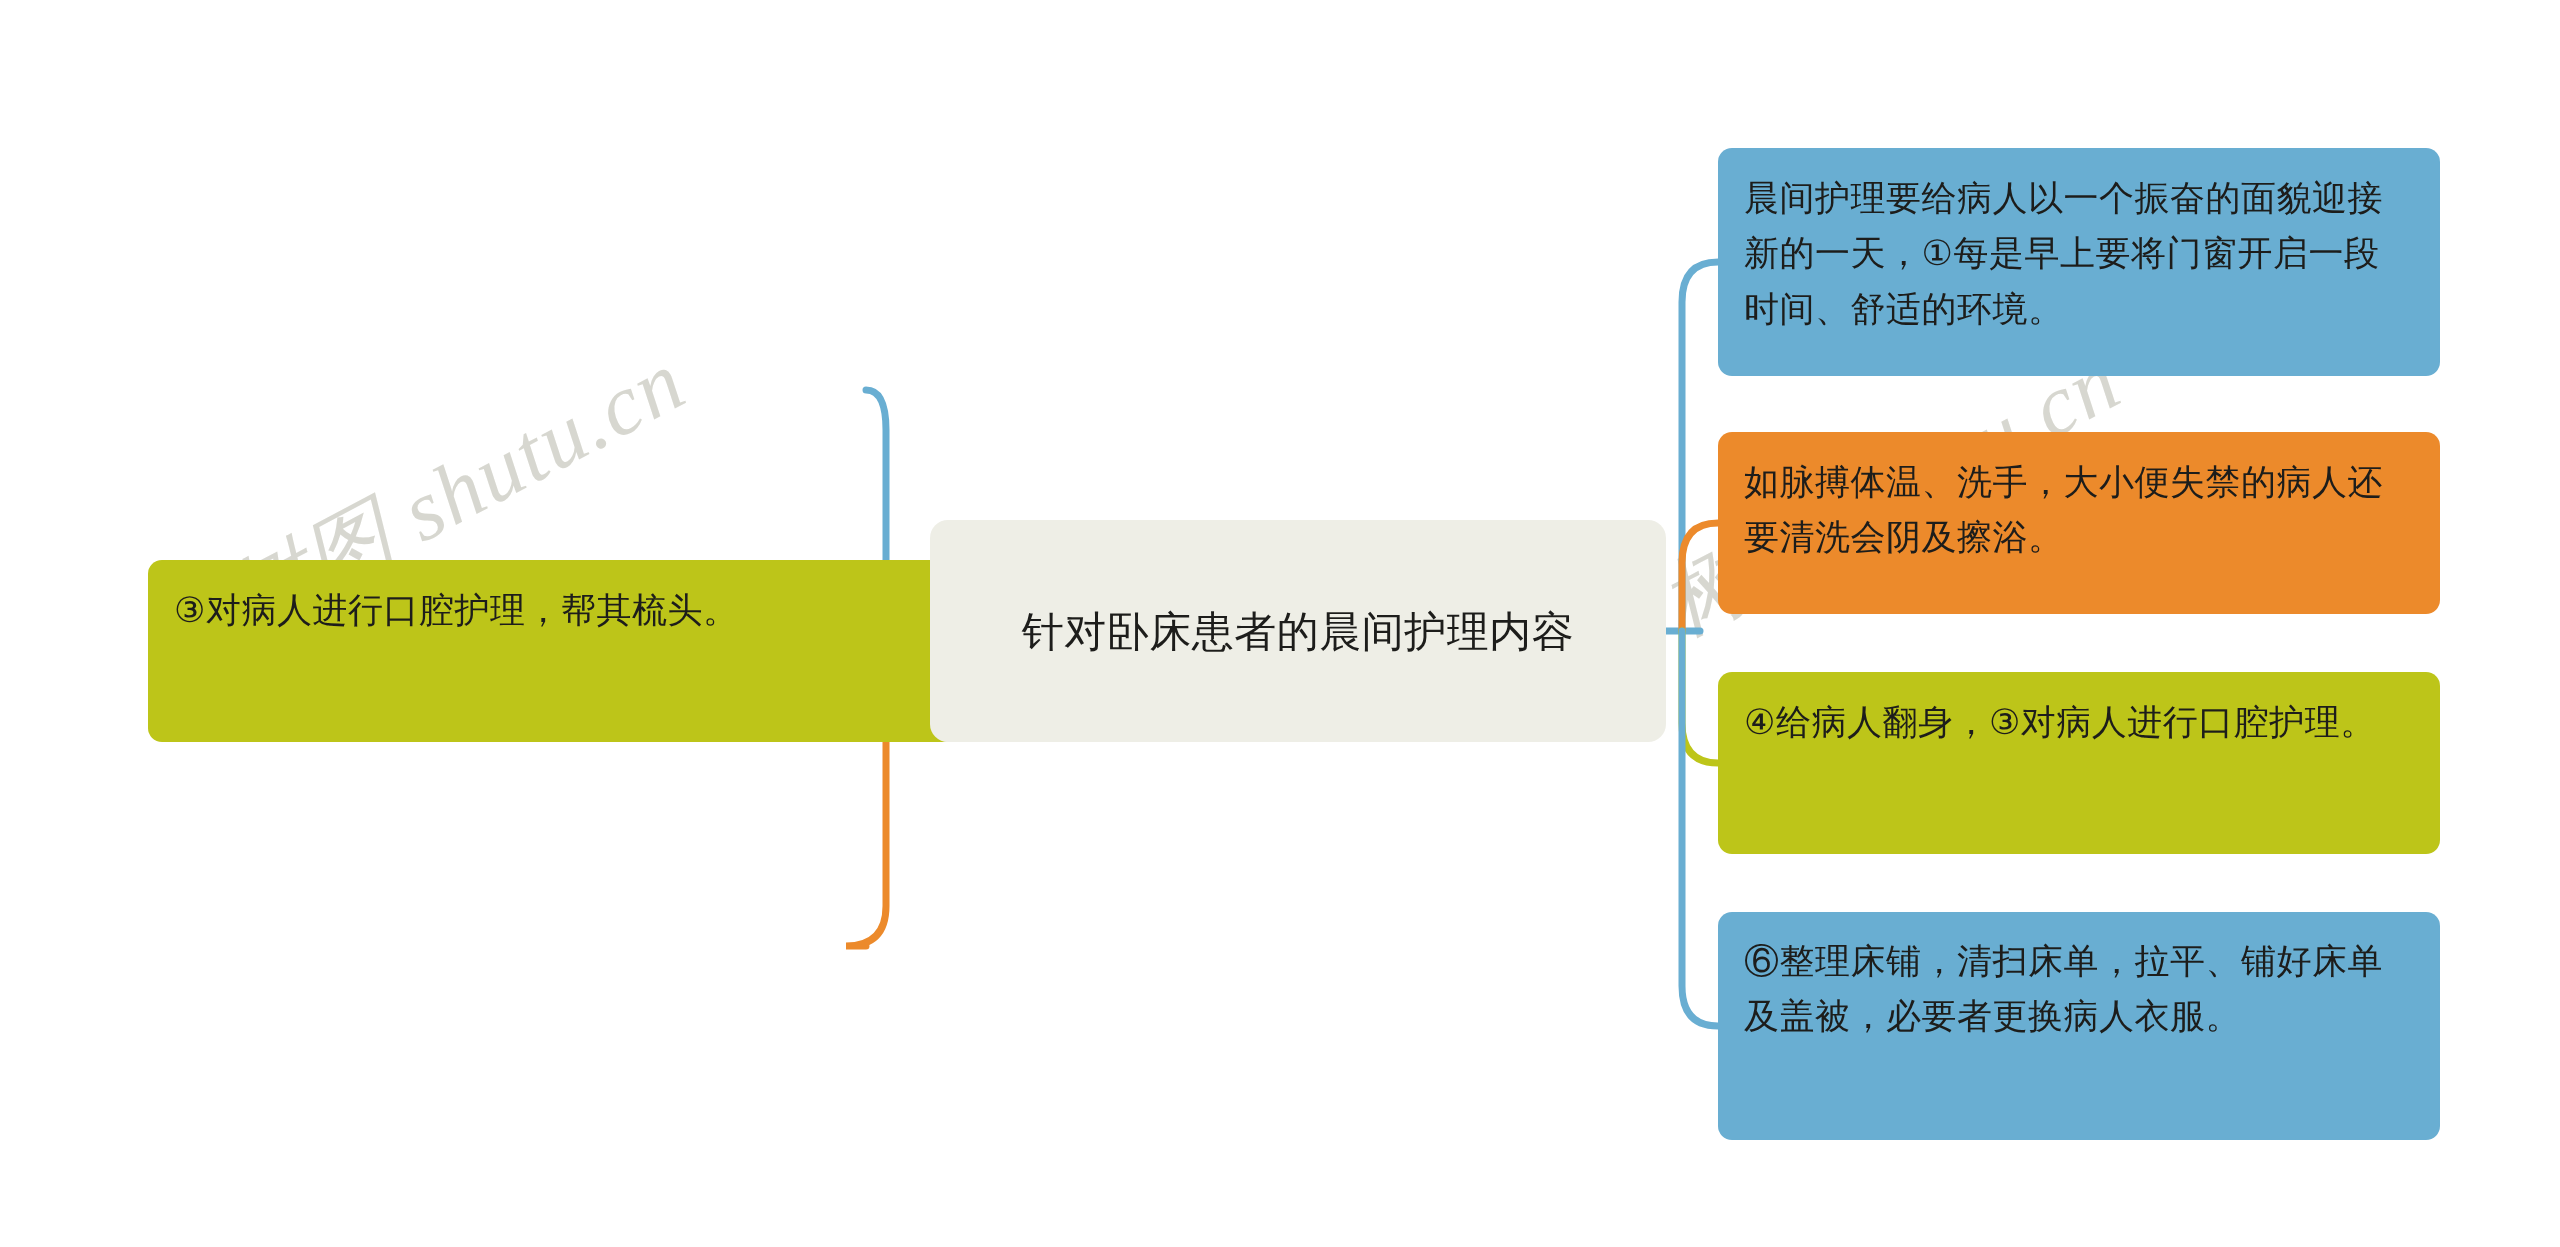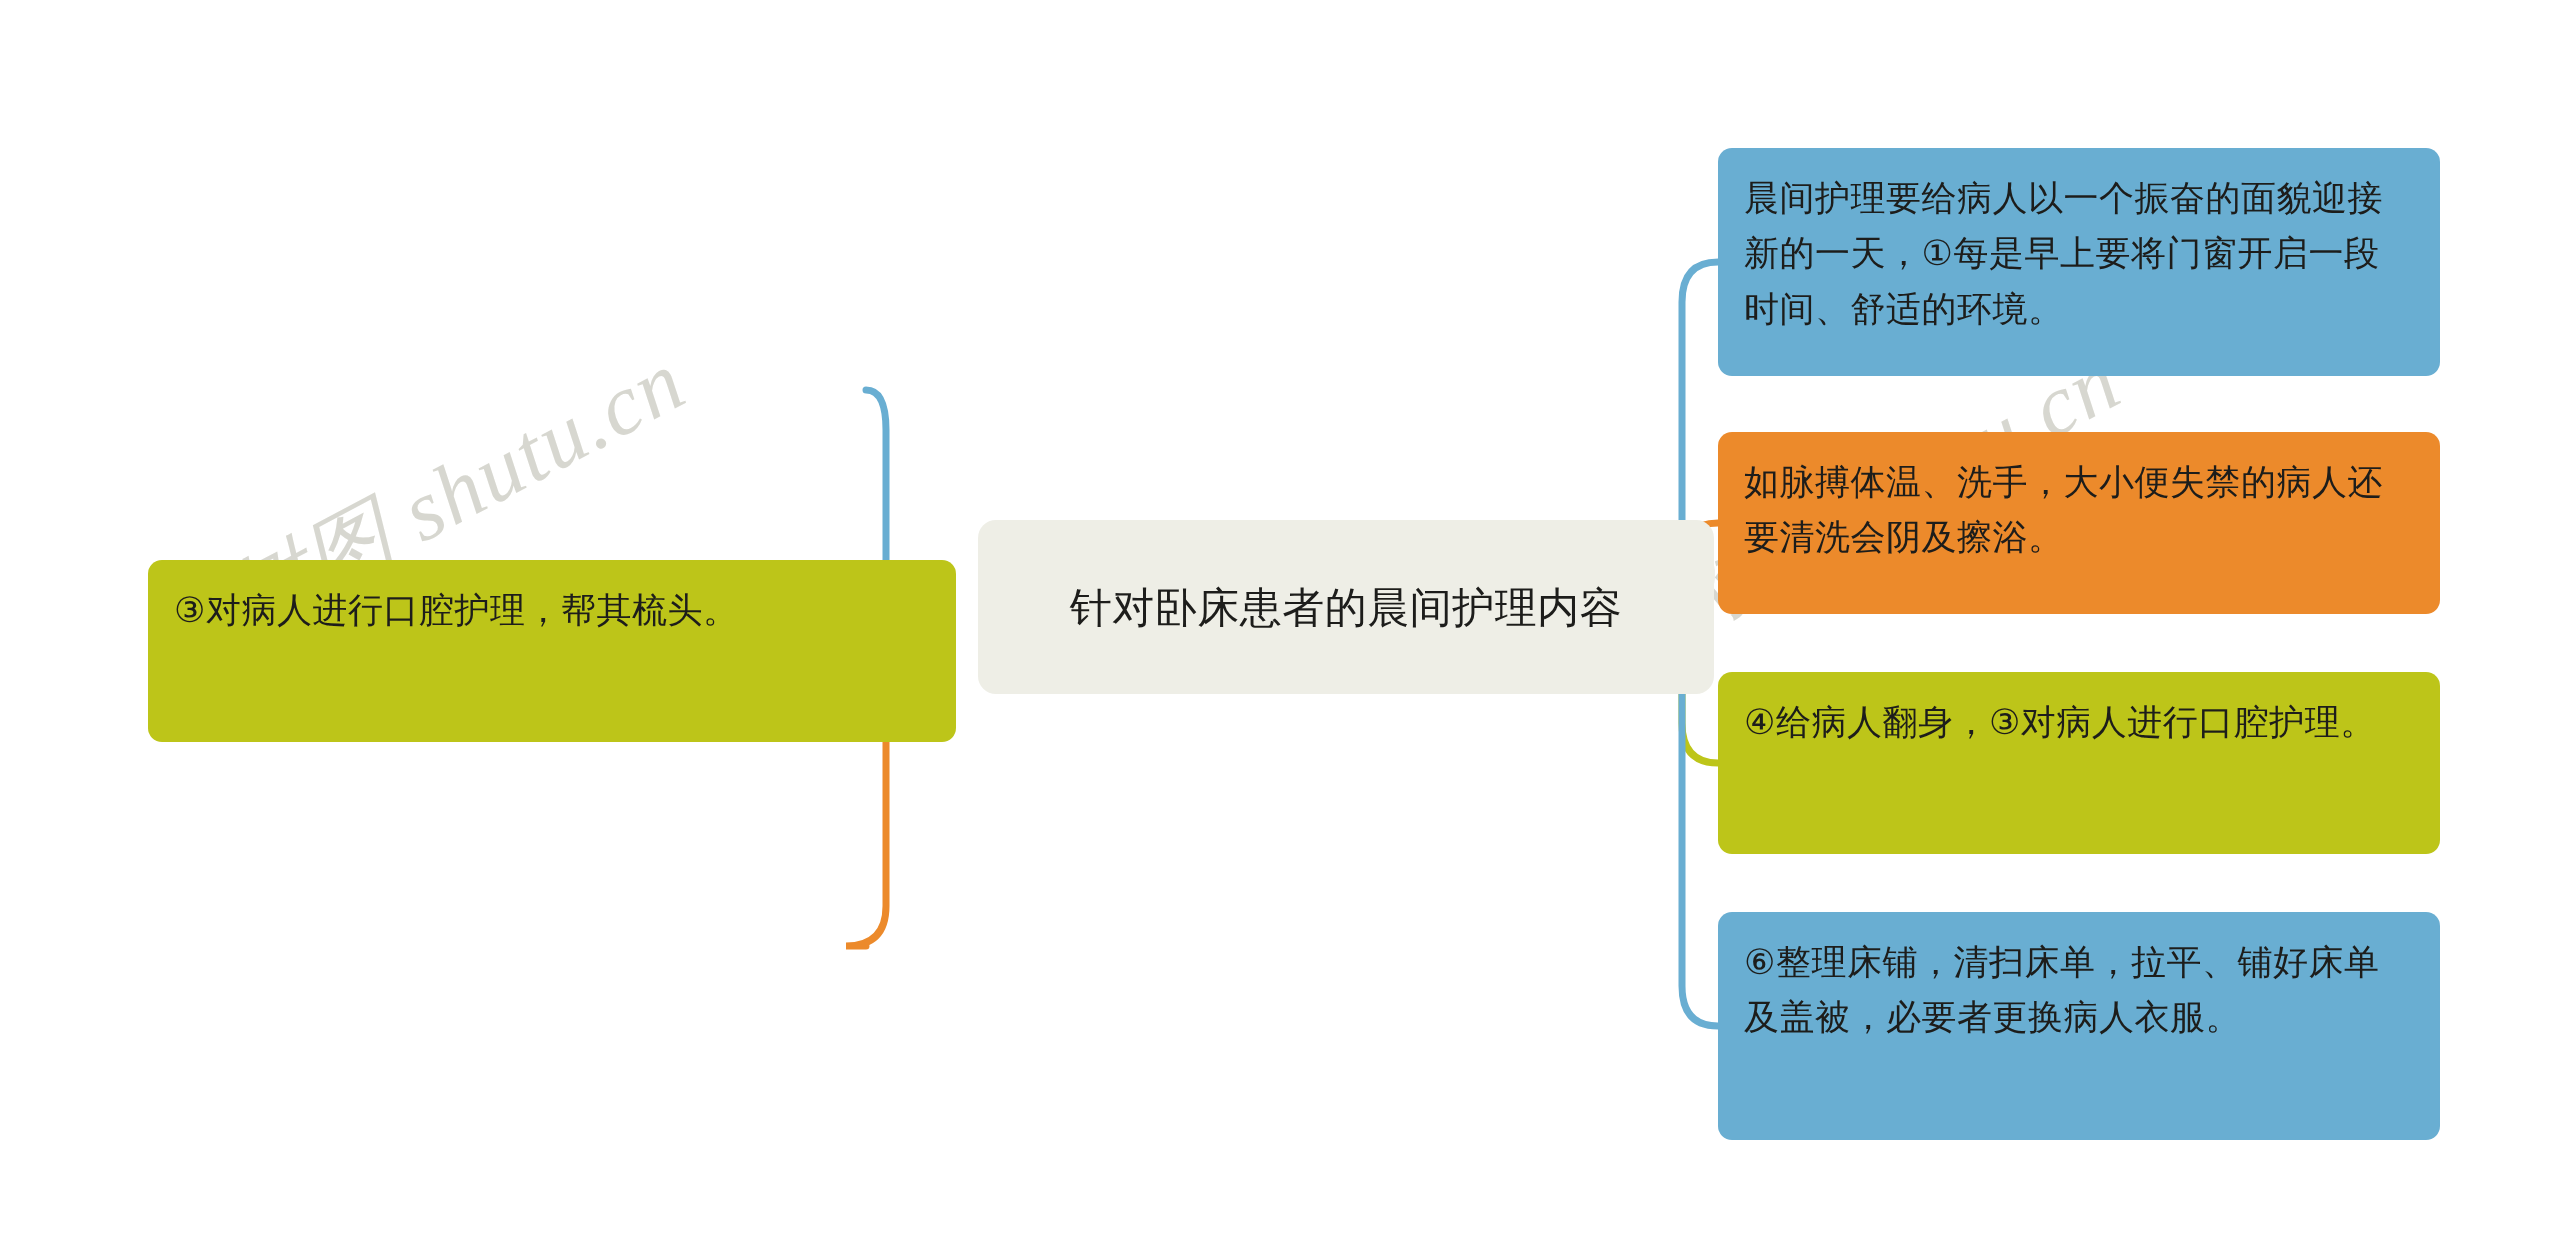--- a/index.html
+++ b/index.html
@@ -76,27 +76,27 @@
     padding: 20px 34px;
     line-height: 1.5;
   }
 
   
   #node-l1 { left: 148px; top: 276px;  width: 718px; height: 222px; }
   #node-l3 { left: 148px; top: 560px;  width: 808px; height: 182px; }
   #node-l5 { left: 148px; top: 800px;  width: 718px; height: 182px; }
 
   
-  #node-root { left: 930px; top: 520px; width: 736px; height: 174px; margin-left: 48px; }
+  #node-root { left: 930px; top: 520px; width: 736px; height: 222px; }
 
   
   #node-r0 { left: 1718px; top: 148px;  width: 722px; height: 228px; }
   #node-r2 { left: 1718px; top: 432px;  width: 722px; height: 182px; }
   #node-r4 { left: 1718px; top: 672px;  width: 722px; height: 182px; }
-  #node-r6 { left: 1718px; top: 912px;  width: 722px; height: 228px; }
+  #node-r6 { left: 1718px; top: 912px;  width: 722px; height: 228px; font-family: Liberation Serif, serif; }
 </style>
 </head>
 <body>
 
 <div id="canvas">
 
   <div class="watermark wm-1">树图 shutu.cn</div>
   <div class="watermark wm-2">树图 shutu.cn</div>
 
   <svg id="links" viewBox="0 0 2560 1247" xmlns="http://www.w3.org/2000/svg">

